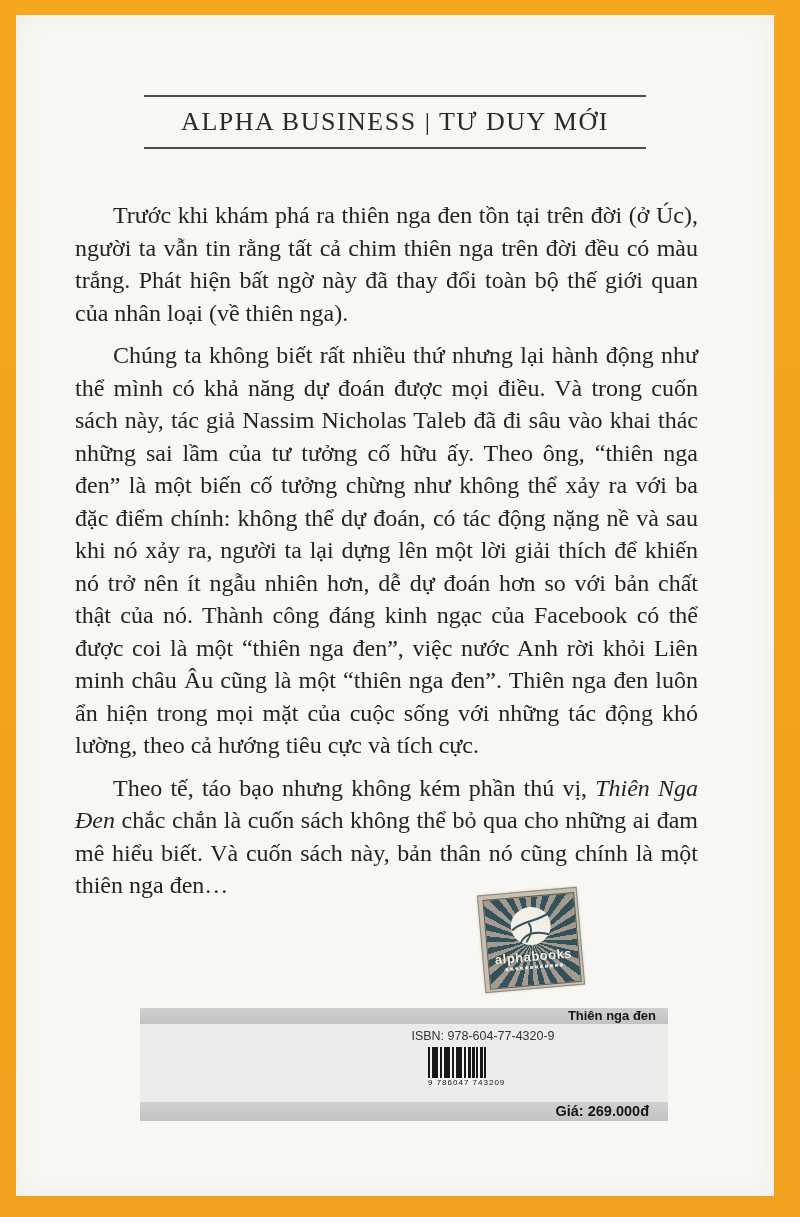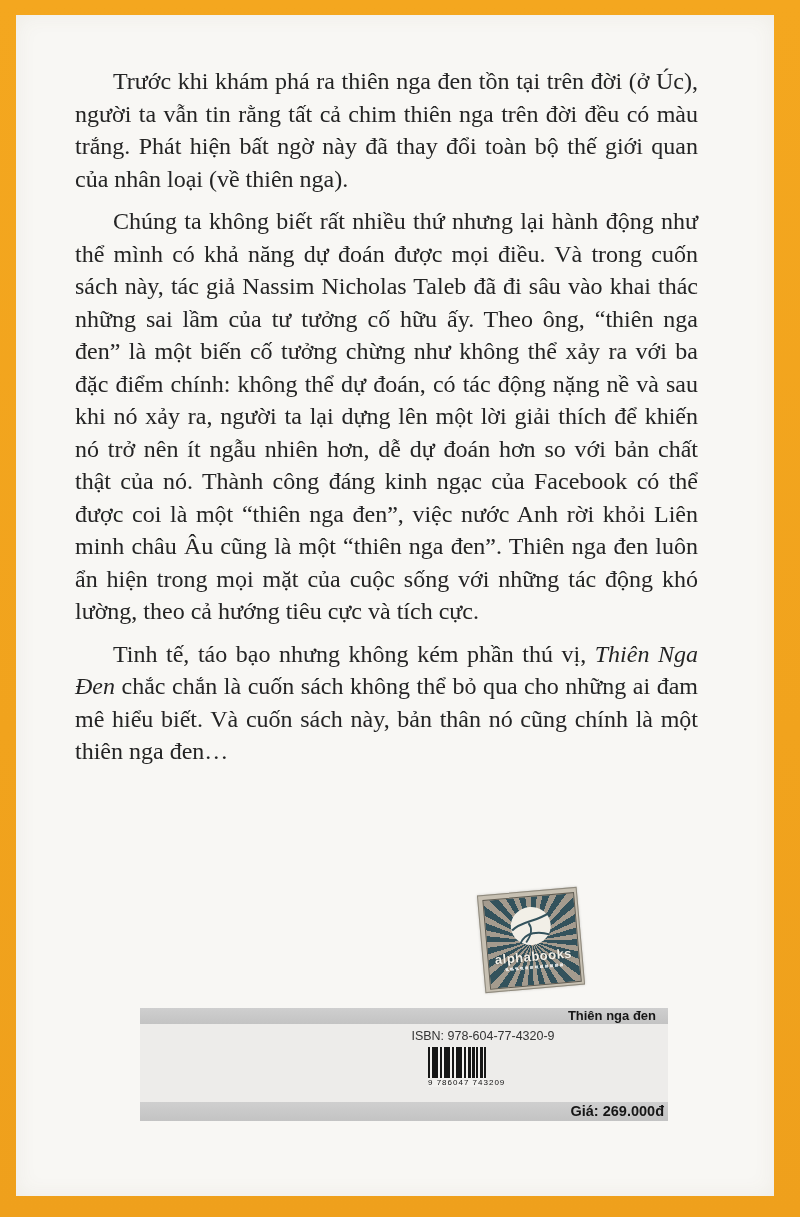--- a/index.html
+++ b/index.html
@@ -79,21 +79,21 @@
   .footer {
     position: absolute; left: 124px; top: 993px;
     width: 528px;
     font-family: "Liberation Sans", sans-serif;
   }
   .strip {
     background: linear-gradient(180deg, #CFCFCF, #C3C3C3);
     text-align: right; color: #161616; font-weight: bold;
   }
   .strip.top    { height: 16px; line-height: 16px; font-size: 13px; padding-right: 12px; }
-  .strip.bottom { height: 19px; line-height: 19px; font-size: 14.5px; padding-right: 4px; }
+  .strip.bottom { height: 19px; line-height: 19px; font-size: 14.5px; padding-right: 19px; }
   .band {
     position: relative; height: 78px;
     background: #EDECEA;
   }
   .isbn {
     position: absolute; left: 268px; top: 5px; width: 150px;
     text-align: center; font-size: 12.5px; color: #333;
     white-space: nowrap;
   }
   .bc { position: absolute; text-align: center; }
@@ -119,25 +119,28 @@
     margin-top: -6px; font-size: 17px; line-height: 19px;
     letter-spacing: 3.5px; font-weight: normal;
   }
 </style>
 </head>
 <body>
 
 <div class="book">
   <div class="cover">
 
+    <div class="masthead">
+      <div class="imprint">ALPHA BUSINESS | TƯ DUY MỚI</div>
+    </div>
 
     <div class="blurb">
       <p>Trước khi khám phá ra thiên nga đen tồn tại trên đời (ở Úc), người ta vẫn tin rằng tất cả chim thiên nga trên đời đều có màu trắng. Phát hiện bất ngờ này đã thay đổi toàn bộ thế giới quan của nhân loại (về thiên nga).</p>
       <p>Chúng ta không biết rất nhiều thứ nhưng lại hành động như thể mình có khả năng dự đoán được mọi điều. Và trong cuốn sách này, tác giả Nassim Nicholas Taleb đã đi sâu vào khai thác những sai lầm của tư tưởng cố hữu ấy. Theo ông, “thiên nga đen” là một biến cố tưởng chừng như không thể xảy ra với ba đặc điểm chính: không thể dự đoán, có tác động nặng nề và sau khi nó xảy ra, người ta lại dựng lên một lời giải thích để khiến nó trở nên ít ngẫu nhiên hơn, dễ dự đoán hơn so với bản chất thật của nó. Thành công đáng kinh ngạc của Facebook có thể được coi là một “thiên nga đen”, việc nước Anh rời khỏi Liên minh châu Âu cũng là một “thiên nga đen”. Thiên nga đen luôn ẩn hiện trong mọi mặt của cuộc sống với những tác động khó lường, theo cả hướng tiêu cực và tích cực.</p>
-      <p><span>Tinh tế, táo bạo nhưng không kém phần thú vị, </span><span class="title-em">Thiên Nga Đen</span><span> chắc chắn là cuốn sách không thể bỏ qua cho những ai đam mê hiểu biết. Và cuốn sách này, bản thân nó cũng chính là một thiên nga đen…</span></p>
+      <p><span>Theo tế, táo bạo nhưng không kém phần thú vị, </span><span class="title-em">Thiên Nga Đen</span><span> chắc chắn là cuốn sách không thể bỏ qua cho những ai đam mê hiểu biết. Và cuốn sách này, bản thân nó cũng chính là một thiên nga đen…</span></p>
     </div>
 
     <div class="logo">
       <div class="logo-inner">
         <svg class="logo-swan" viewBox="0 0 44 42" xmlns="http://www.w3.org/2000/svg">
           <ellipse cx="22" cy="21" rx="20" ry="19" fill="#F2EFE7"></ellipse>
           <path d="M3 24 C 13 15, 27 18, 42 9" stroke="#33525C" stroke-width="2.2" fill="none"></path>
           <path d="M10 38 C 16 26, 30 27, 40 31" stroke="#33525C" stroke-width="2" fill="none"></path>
           <path d="M20 18 C 24 24, 22 30, 16 37" stroke="#33525C" stroke-width="1.8" fill="none"></path>
         </svg>

